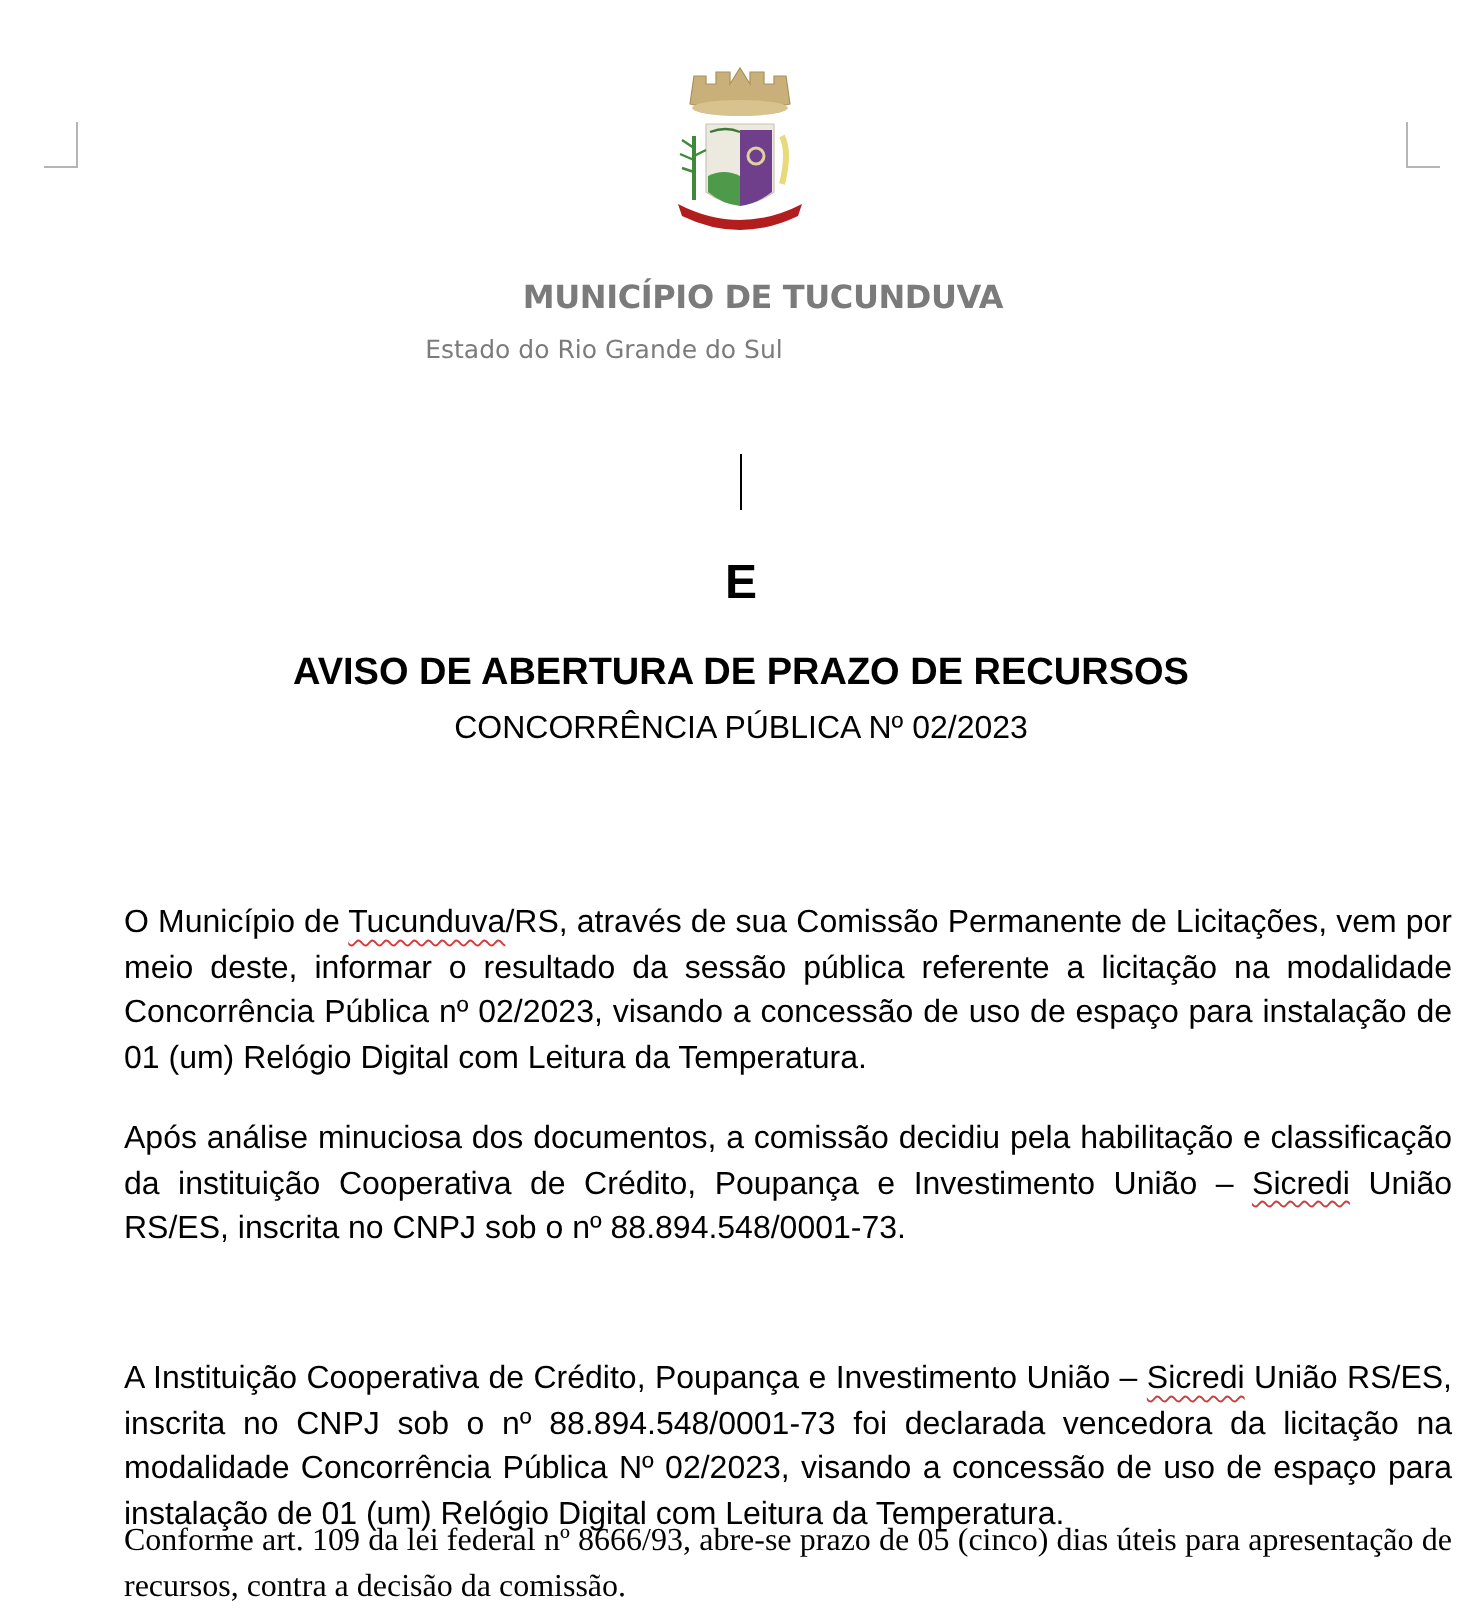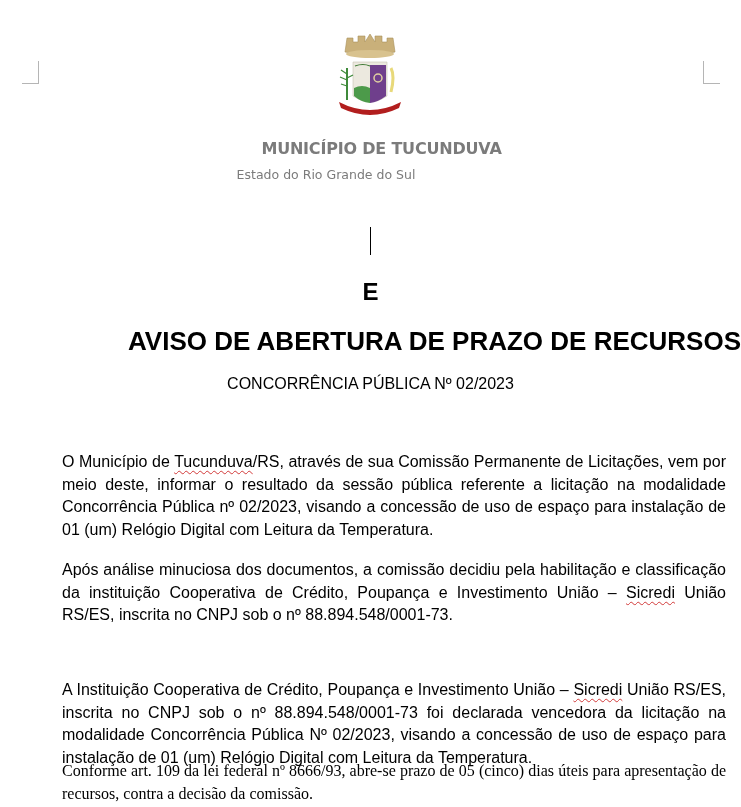--- a/index.html
+++ b/index.html
@@ -2,27 +2,27 @@
 <html><head>
 <meta charset="utf-8">
 <style>
   html, body { margin: 0; padding: 0; background: #ffffff; }
   body { width: 741px; height: 807px; position: relative; overflow: hidden; font-family: "Liberation Sans", sans-serif; color: #000; }
   .corner { position: absolute; }
   .corner-tl { left: 22px; top: 61px; width: 16px; height: 22px; border-right: 1px solid #b5b5b5; border-bottom: 1px solid #b5b5b5; }
   .corner-tr { left: 703px; top: 61px; width: 16px; height: 22px; border-left: 1px solid #b5b5b5; border-bottom: 1px solid #b5b5b5; }
   .logo { position: absolute; left: 325px; top: 30px; width: 90px; height: 88px; }
   .muni { position: absolute; left: 11px; width: 741px; text-align: center; top: 139px; font-family: "DejaVu Sans", sans-serif; font-weight: bold; font-size: 16px; color: #7b7b7b; letter-spacing: -0.2px; }
-  .estado { position: absolute; left: 0; width: 604px; text-align: center; top: 167px; font-family: "DejaVu Sans", sans-serif; font-size: 12.5px; color: #7b7b7b; margin-left: 24px; }
+  .estado { position: absolute; left: 0; width: 604px; text-align: center; top: 167px; font-family: "DejaVu Sans", sans-serif; font-size: 12.5px; color: #7b7b7b; }
   .title { position: absolute; left: 0; width: 741px; text-align: center; font-weight: bold; font-size: 24px; }
   .t1 { top: 227px; }
   .t1 .cursor { display: inline-block; width: 1px; height: 28px; background: #000; vertical-align: -5px; margin-right: 0; }
   .t2 { top: 278px; }
-  .t3 { top: 326px; font-size: 26px; text-align: right; }
-  .sub { position: absolute; left: 0; width: 741px; text-align: center; top: 375px; font-size: 16px; }
+  .t3 { top: 326px; font-size: 19px; }
+  .sub { position: absolute; left: 0; width: 741px; text-align: center; top: 356px; font-size: 16px; }
   .para { position: absolute; left: 38px; width: 664px; font-size: 16px; line-height: 22.5px; text-align: justify; text-align-last: left; margin-left: 24px; }
   .p1 { top: 451px; }
   .p2 { top: 559px; }
   .p3 { top: 679px; }
   .p4 { top: 760px; font-family: Liberation Serif, serif; }
   .spell { text-decoration: underline wavy #d23a3a; text-decoration-thickness: 1px; text-underline-offset: 3px; }
 </style>
 </head>
 <body>
 

